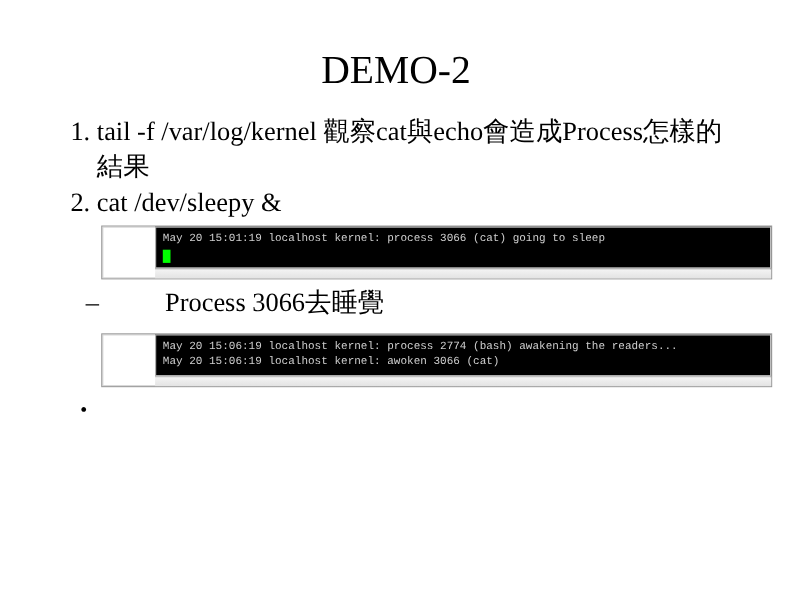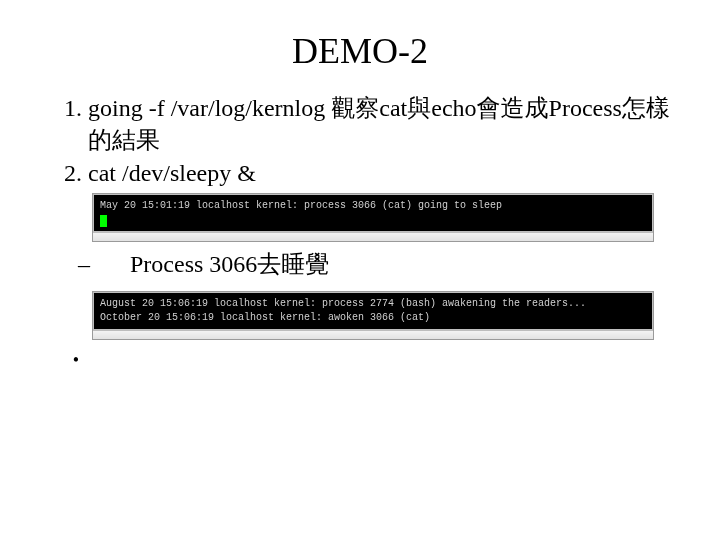--- a/index.html
+++ b/index.html
@@ -14,39 +14,41 @@
   }
   .slide {
     padding: 30px 50px 20px 50px;
     box-sizing: border-box;
   }
   .title {
     text-align: center;
     font-size: 36px;
     font-weight: normal;
     margin-bottom: 20px;
+    margin-top: 12px;
   }
   .content {
     font-size: 24px;
     line-height: 1.35;
   }
   ol.top {
     margin: 0;
     padding-left: 38px;
   }
   ol.top > li {
     margin-bottom: 0px;
   }
   .terminal-wrap {
     margin-top: 4px;
     margin-bottom: 2px;
     border: 1px solid #9a9a9a;
     display: inline-block;
     width: 560px;
     box-shadow: inset 0 0 0 1px #d8d8d8;
+    padding-left: 48px;
   }
   .terminal {
     background: #000;
     color: #cfcfcf;
     font-family: "Courier New", monospace;
     font-size: 10px;
     line-height: 14px;
     padding: 4px 6px;
     white-space: pre;
     border: 1px solid #bfbfbf;
@@ -67,21 +69,21 @@
     display: flex;
     align-items: baseline;
     margin: 4px 0 6px 28px;
     font-size: 24px;
   }
   .sub-dash .dash {
     width: 32px;
     text-align: left;
   }
   .sub-dash .dashtext {
-    margin-left: 20px;
+    margin-left: 40px;
   }
   .sub-bullet {
     display: flex;
     align-items: center;
     margin: 6px 0 0 12px;
     font-size: 20px;
   }
   .sub-bullet .bullet {
     width: 28px;
     text-align: center;
@@ -94,42 +96,42 @@
 </head>
 <body>
 
 <div class="slide">
 
   <div class="title">DEMO‐2</div>
 
   <div class="content">
 
     <ol class="top">
-      <li>going -f /var/log/kernlog 觀察cat與echo會造成Process怎樣的結果</li>
+      <li>tail -f /var/log/kernel 觀察cat與echo會造成Process怎樣的結果</li>
       <li>cat /dev/sleepy &amp;</li>
     </ol>
 
     <div class="after-terminal">
       <div class="terminal-wrap">
         <div class="terminal"><span>May 20 15:01:19 localhost kernel: process 3066 (cat) going to sleep</span>
 <span class="cursor"></span></div>
         <div class="terminal-footer"></div>
       </div>
     </div>
 
     <div class="sub-dash">
       <span class="dash">–</span>
       <span class="dashtext">Process 3066去睡覺</span>
     </div>
 
 
     <div class="after-terminal">
       <div class="terminal-wrap">
-        <div class="terminal"><span>August 20 15:06:19 localhost kernel: process 2774 (bash) awakening the readers...</span>
-<span>October 20 15:06:19 localhost kernel: awoken 3066 (cat)</span></div>
+        <div class="terminal"><span>May 20 15:06:19 localhost kernel: process 2774 (bash) awakening the readers...</span>
+<span>May 20 15:06:19 localhost kernel: awoken 3066 (cat)</span></div>
         <div class="terminal-footer"></div>
       </div>
     </div>
 
     <div class="sub-bullet">
       <span class="bullet">•</span>
     </div>
 
   </div>
 </div>

